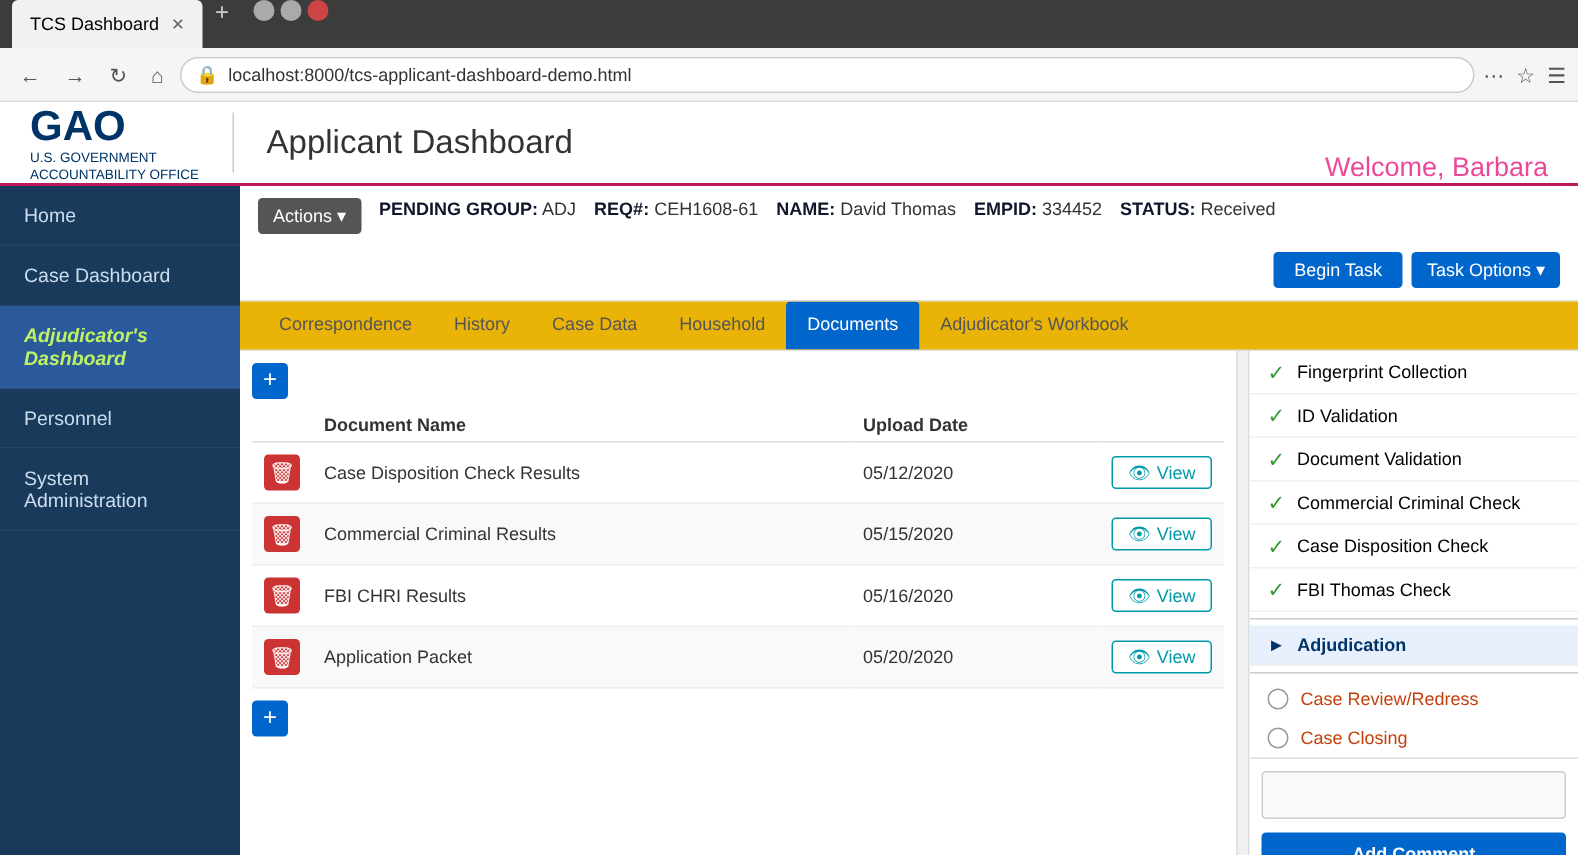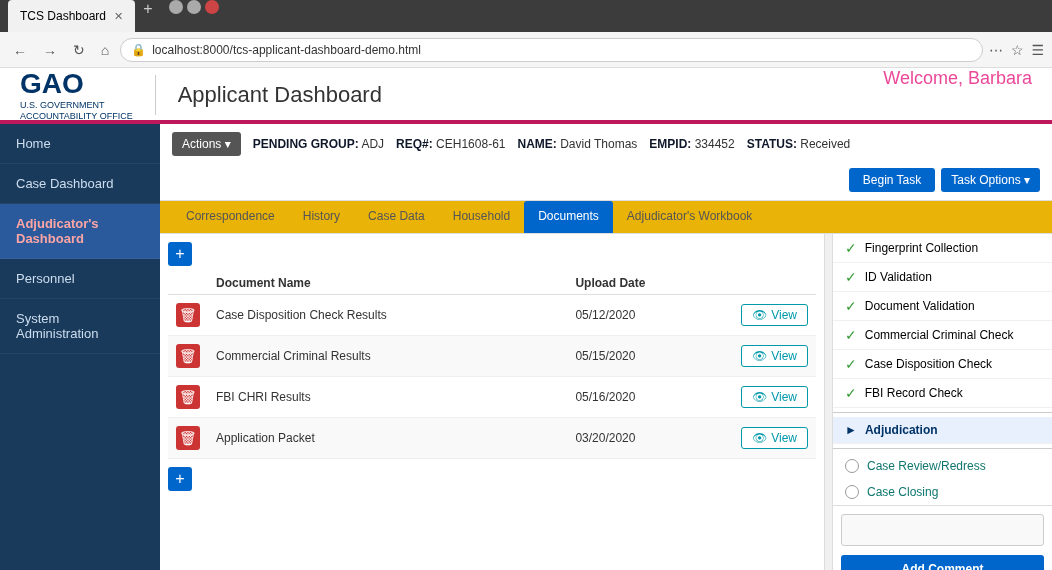--- a/index.html
+++ b/index.html
@@ -66,23 +66,23 @@
     .browser-actions { display: flex; align-items: center; gap: 8px; }
     .browser-actions span { font-size: 14px; color: #555; cursor: pointer; }
     .window-controls { display: flex; gap: 4px; margin-left: 8px; }
     .win-btn { width: 14px; height: 14px; border-radius: 50%; border: none; cursor: pointer; font-size: 10px; display: flex; align-items: center; justify-content: center; color: transparent; }
 
     
     .app-header {
       background: #fff;
       height: 56px;
       display: flex;
-      align-items: flex-start;
+      align-items: flex-end;
       padding: 0 20px;
-      border-bottom: 4px solid #be185d;
+      border-bottom: 2px solid #be185d;
       justify-content: space-between;
     }
     .logo-area { display: flex; align-items: center; gap: 10px; }
     .logo-gao { font-size: 28px; font-weight: bold; color: #003366; }
     .logo-subtitle { font-size: 9px; color: #003366; line-height: 1.2; }
     .app-title { font-size: 22px; color: #333; }
     .welcome-text { font-size: 18px; color: #ec4899; }
 
     
     .main-layout { display: flex; height: calc(570px - 32px - 36px - 56px); }
@@ -95,32 +95,32 @@
       display: flex;
       flex-direction: column;
     }
     .sidebar-item {
       padding: 12px 16px;
       color: #cde;
       cursor: pointer;
       font-size: 13px;
       border-bottom: 1px solid rgba(255,255,255,0.05);
     }
-    .sidebar-item.active { background: #2a5a9c; color: #fca5a5; font-weight: bold; }
+    .sidebar-item.active { background: #2a5a9c; color: #bef264; font-weight: bold; font-style: italic; }
 
     
     .content-area { flex: 1; display: flex; flex-direction: column; overflow: hidden; }
 
     
     .top-bar {
       background: #fff;
       border-bottom: 1px solid #ddd;
       padding: 8px 12px;
       display: flex;
-      align-items: center;
+      align-items: flex-start;
       gap: 12px;
       flex-wrap: wrap;
     }
     .actions-btn {
       background: #555;
       color: #fff;
       border: none;
       padding: 5px 10px;
       border-radius: 3px;
       cursor: pointer;
@@ -255,21 +255,21 @@
       font-weight: bold;
       color: #003366;
     }
     .checklist-item.active-item .arrow-icon { color: #003366; }
     .radio-item {
       padding: 6px 12px;
       font-size: 12px;
       display: flex;
       align-items: center;
       gap: 8px;
-      color: #0f766e;
+      color: #c2410c;
     }
     .radio-circle {
       width: 14px; height: 14px;
       border: 1px solid #999;
       border-radius: 50%;
       flex-shrink: 0;
     }
     .divider { border-top: 1px solid #ccc; margin: 4px 0; }
     .comment-area-wrap {
       padding: 8px;
@@ -487,21 +487,21 @@
                   <span>👁</span>
                   <span>View</span>
                 </button>
               </td>
             </tr>
             <tr>
               <td>
                 <button class="delete-btn">🗑</button>
               </td>
               <td>Application Packet</td>
-              <td>03/20/2020</td>
+              <td>05/20/2020</td>
               <td>
                 <button class="view-btn">
                   <span>👁</span>
                   <span>View</span>
                 </button>
               </td>
             </tr>
           </tbody>
         </table>
         <div style="margin-top:8px;">
@@ -527,21 +527,21 @@
         <div class="checklist-item">
           <span class="check-icon">✓</span>
           <span>Commercial Criminal Check</span>
         </div>
         <div class="checklist-item">
           <span class="check-icon">✓</span>
           <span>Case Disposition Check</span>
         </div>
         <div class="checklist-item">
           <span class="check-icon">✓</span>
-          <span>FBI Record Check</span>
+          <span>FBI Thomas Check</span>
         </div>
         <div class="divider"></div>
         <div class="checklist-item active-item">
           <span class="arrow-icon">►</span>
           <strong>Adjudication</strong>
         </div>
         <div class="divider"></div>
         <div class="radio-item">
           <div class="radio-circle"></div>
           <span>Case Review/Redress</span>

